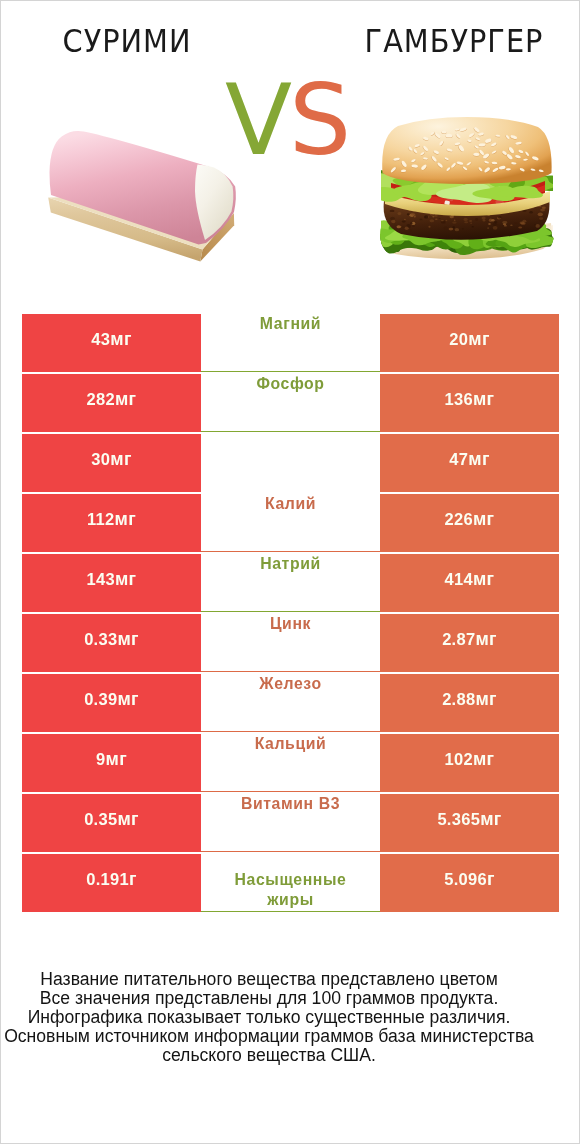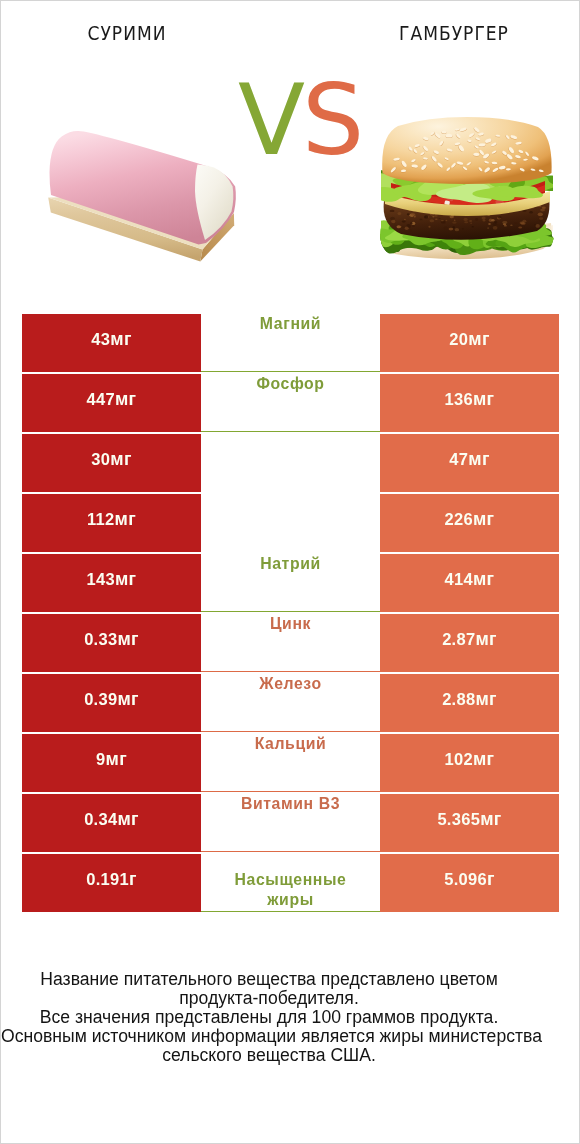--- a/index.html
+++ b/index.html
@@ -1,45 +1,45 @@
 <!DOCTYPE html>
 <html><head>
 <meta charset="utf-8">
 <style>
   html,body{margin:0;padding:0;background:#fff;}
   body{width:580px;height:1144px;font-family:"Liberation Sans",sans-serif;-webkit-font-smoothing:antialiased;}
   .page{position:relative;width:580px;height:1144px;box-sizing:border-box;border:1px solid #d4d4d4;background:#fff;overflow:hidden;}
 
   
   .titles{position:absolute;left:0;top:0;width:578px;height:66px;}
-  .title{position:absolute;top:21px;font-size:19px;letter-spacing:1px;text-indent:1px;color:#1a1a1a;font-weight:400;text-align:center;font-family:"DejaVu Sans Condensed","DejaVu Sans",sans-serif;}
+  .title{position:absolute;top:21px;font-size:32px;letter-spacing:1px;text-indent:1px;color:#1a1a1a;font-weight:400;text-align:center;font-family:"DejaVu Sans Condensed","DejaVu Sans",sans-serif;}
   .title-left{left:23px;width:205px;}
   .title-right{left:350px;width:205px;}
 
   
   .hero{position:absolute;left:0;top:0;width:580px;height:300px;}
   .hero svg{position:absolute;left:0;top:0;}
 
-  .vs{position:absolute;left:224px;top:70px;height:98px;font-size:98px;line-height:98px;letter-spacing:-3px;font-weight:400;font-family:"DejaVu Sans",sans-serif;white-space:nowrap;margin-left:13px;}
+  .vs{position:absolute;left:224px;top:70px;height:98px;font-size:98px;line-height:98px;letter-spacing:-3px;font-weight:400;font-family:"DejaVu Sans",sans-serif;white-space:nowrap;}
   .vs .v{color:#85A735;}
   .vs .s{color:#DF6B47;}
 
   
   .tbl{position:absolute;left:21px;top:313px;width:537px;}
   .row{position:relative;height:60px;}
   .cellL,.cellR{position:absolute;top:0;height:58px;display:flex;align-items:center;justify-content:center;color:#FBFEF2;box-sizing:border-box;padding-bottom:7px;}
   .cellL{left:0;width:179px;}
   .cellR{left:358px;width:179px;}
   .cellM{position:absolute;left:179px;top:0;width:179px;height:58px;display:flex;align-items:flex-start;justify-content:center;box-sizing:border-box;text-align:center;line-height:20px;padding-bottom:0px;padding-top:0px;}
   .lbl{white-space:pre-line;display:block;}
   .cellM.two{padding-top:16px;align-items:flex-start;}
   .num{font-size:16.5px;font-weight:600;letter-spacing:0.3px;}
   .unit{font-size:18px;font-weight:700;letter-spacing:0.3px;}
   .lbl{font-size:15.8px;font-weight:600;letter-spacing:0.6px;}
-  .bg-green{background:#b91c1c;}
+  .bg-green{background:#ef4444;}
   .bg-orange{background:#E16C4A;}
   .tx-green{color:#7F9C39;}
   .tx-orange{color:#C86B4C;}
   .bd-green{border-bottom:1px solid #82A732;}
   .bd-orange{border-bottom:1px solid #DD6A46;}
 
   
   .foot{position:absolute;left:0;top:969px;width:536px;text-align:center;color:#141414;font-size:17.6px;line-height:19px;font-family:"Liberation Sans",sans-serif;}
   .foot div{white-space:nowrap;}
 </style>
@@ -641,21 +641,21 @@
         <div class="cellM bd-green">
           <span class="lbl tx-green">Магний</span>
         </div>
         <div class="cellR bg-orange">
           <span class="num">20</span>
           <span class="unit">мг</span>
         </div>
       </div>
       <div class="row">
         <div class="cellL bg-green">
-          <span class="num">447</span>
+          <span class="num">282</span>
           <span class="unit">мг</span>
         </div>
         <div class="cellM bd-green">
           <span class="lbl tx-green">Фосфор</span>
         </div>
         <div class="cellR bg-orange">
           <span class="num">136</span>
           <span class="unit">мг</span>
         </div>
       </div>
@@ -667,20 +667,23 @@
         <div class="cellR bg-orange">
           <span class="num">47</span>
           <span class="unit">мг</span>
         </div>
       </div>
       <div class="row">
         <div class="cellL bg-green">
           <span class="num">112</span>
           <span class="unit">мг</span>
         </div>
+        <div class="cellM bd-orange">
+          <span class="lbl tx-orange">Калий</span>
+        </div>
         <div class="cellR bg-orange">
           <span class="num">226</span>
           <span class="unit">мг</span>
         </div>
       </div>
       <div class="row">
         <div class="cellL bg-green">
           <span class="num">143</span>
           <span class="unit">мг</span>
         </div>
@@ -726,21 +729,21 @@
         <div class="cellM bd-orange">
           <span class="lbl tx-orange">Кальций</span>
         </div>
         <div class="cellR bg-orange">
           <span class="num">102</span>
           <span class="unit">мг</span>
         </div>
       </div>
       <div class="row">
         <div class="cellL bg-green">
-          <span class="num">0.34</span>
+          <span class="num">0.35</span>
           <span class="unit">мг</span>
         </div>
         <div class="cellM bd-orange">
           <span class="lbl tx-orange">Витамин B3</span>
         </div>
         <div class="cellR bg-orange">
           <span class="num">5.365</span>
           <span class="unit">мг</span>
         </div>
       </div>
@@ -755,18 +758,18 @@
         </div>
         <div class="cellR bg-orange">
           <span class="num">5.096</span>
           <span class="unit">г</span>
         </div>
       </div>
     </div>
 
   <div class="foot" id="foot">
       <div>Название питательного вещества представлено цветом</div>
-      <div>продукта-победителя.</div>
       <div>Все значения представлены для 100 граммов продукта.</div>
-      <div>Основным источником информации является жиры министерства</div>
+      <div>Инфографика показывает только существенные различия.</div>
+      <div>Основным источником информации граммов база министерства</div>
       <div>сельского вещества США.</div>
     </div>
 </div>
 
 </body></html>

